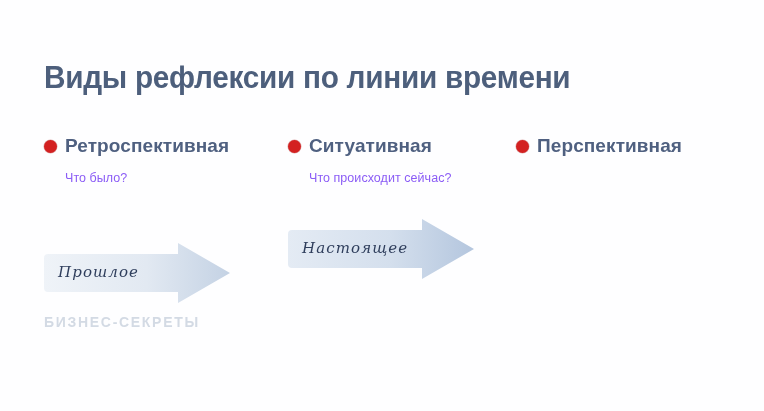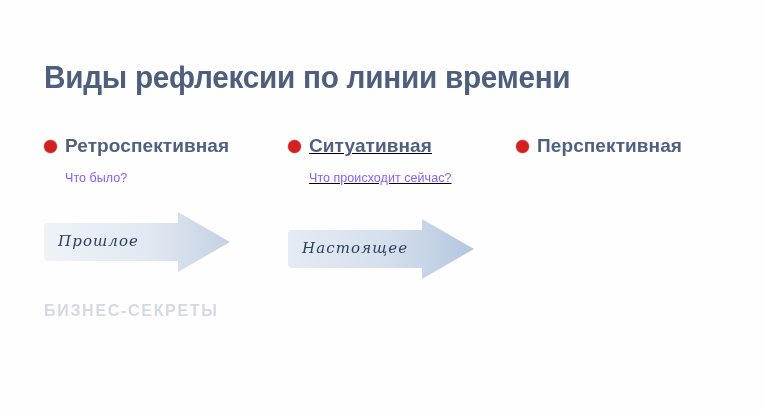--- a/index.html
+++ b/index.html
@@ -40,21 +40,21 @@
     transform-origin: left center;
     line-height: 36px;
   }
 
   
   .col {
     position: absolute;
     top: 136px;
   }
   .col-1 { left: 44px;  width: 235px; }
-  .col-2 { left: 288px; width: 235px; text-decoration: underline; }
+  .col-2 { left: 288px; width: 235px; }
   .col-3 { left: 516px; width: 205px; text-align: center; }
 
   .col-head {
     display: flex;
     align-items: flex-start;
     gap: 8px;
     height: 22px;
   }
 
   .dot {
@@ -101,22 +101,22 @@
     font-size: 15px;
     color: #2f3e5c;
     letter-spacing: 1.1px;
     white-space: nowrap;
   }
 
   
   .watermark {
     position: absolute;
     left: 44px;
-    top: 302px;
-    font-size: 16px;
+    top: 314px;
+    font-size: 14px;
     font-weight: 700;
     letter-spacing: 1.7px;
     color: #d3dae4;
     white-space: nowrap;
   }
 </style>
 </head>
 <body>
 
 <div class="slide">
@@ -139,21 +139,21 @@
     <div class="col-sub">Что происходит сейчас?</div>
   </div>
 
   <div class="col col-3">
     <div class="col-head">
       <span class="dot"></span>
       <span class="col-title">Перспективная</span>
     </div>
   </div>
 
-  <div class="arrow-wrap" style="left:44px; top:211px;text-align:right;">
+  <div class="arrow-wrap" style="left:44px; top:242px;text-align:right;">
     <svg width="187" height="62" viewBox="0 0 187 62">
       <defs>
         <linearGradient id="g1" x1="0" y1="0" x2="1" y2="0">
           <stop offset="0" stop-color="#eff3f8"></stop>
           <stop offset="0.55" stop-color="#e2e9f2"></stop>
           <stop offset="1" stop-color="#c4d2e4"></stop>
         </linearGradient>
       </defs>
       <path d="M4 12 L134 12 L134 1 L186 31 L134 61 L134 50 L4 50 Q0 50 0 46 L0 16 Q0 12 4 12 Z" fill="url(#g1)"></path>
     </svg>

